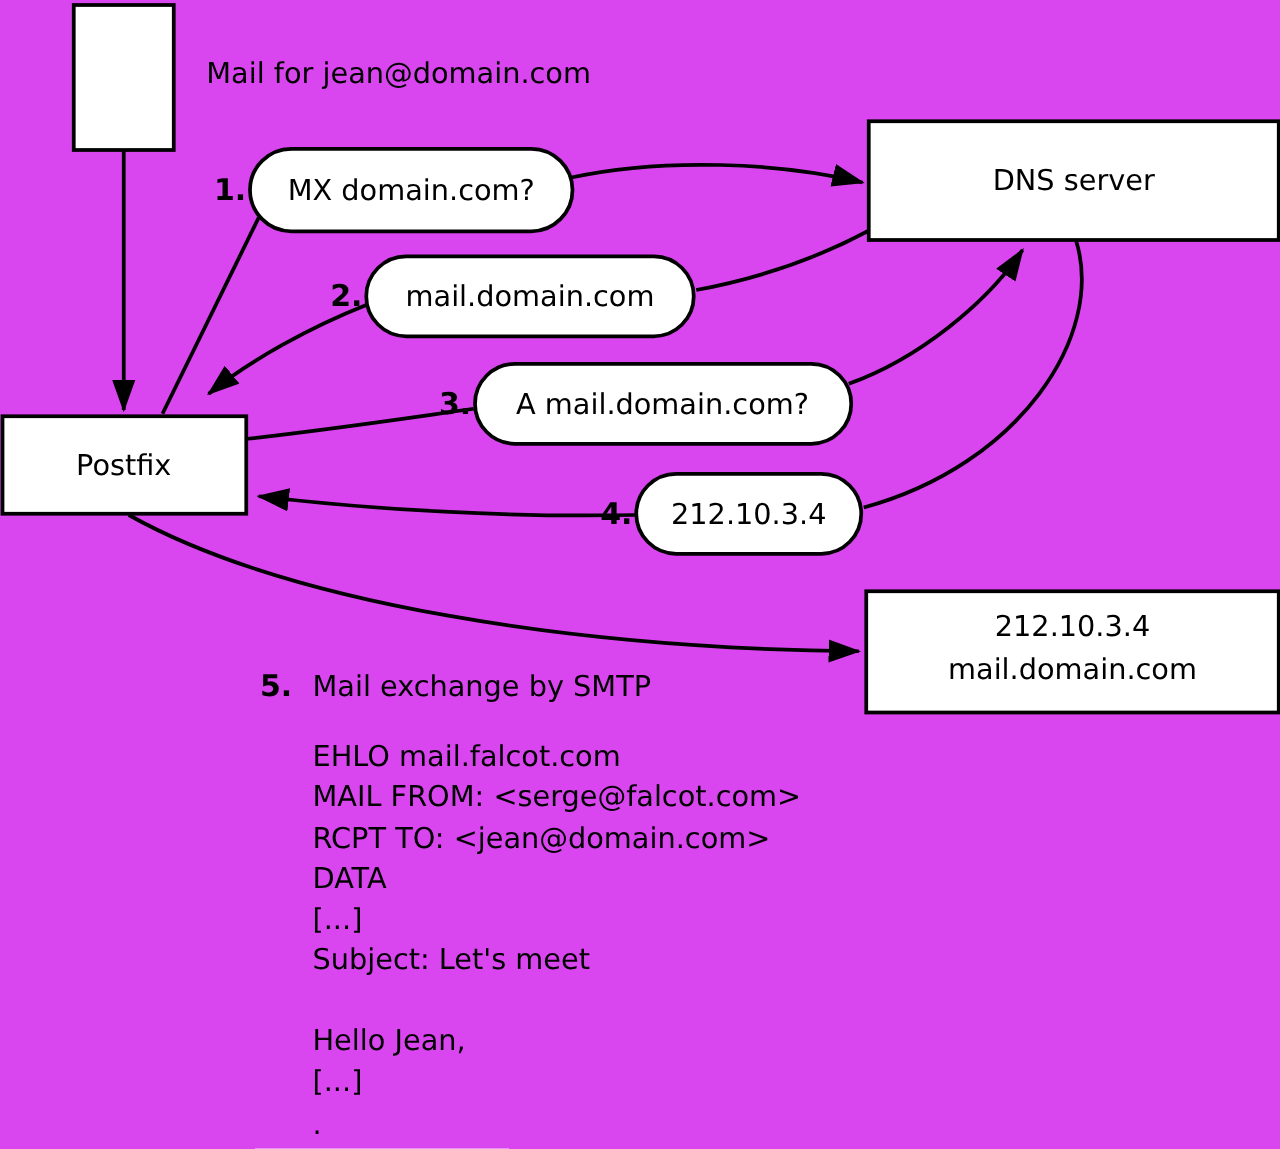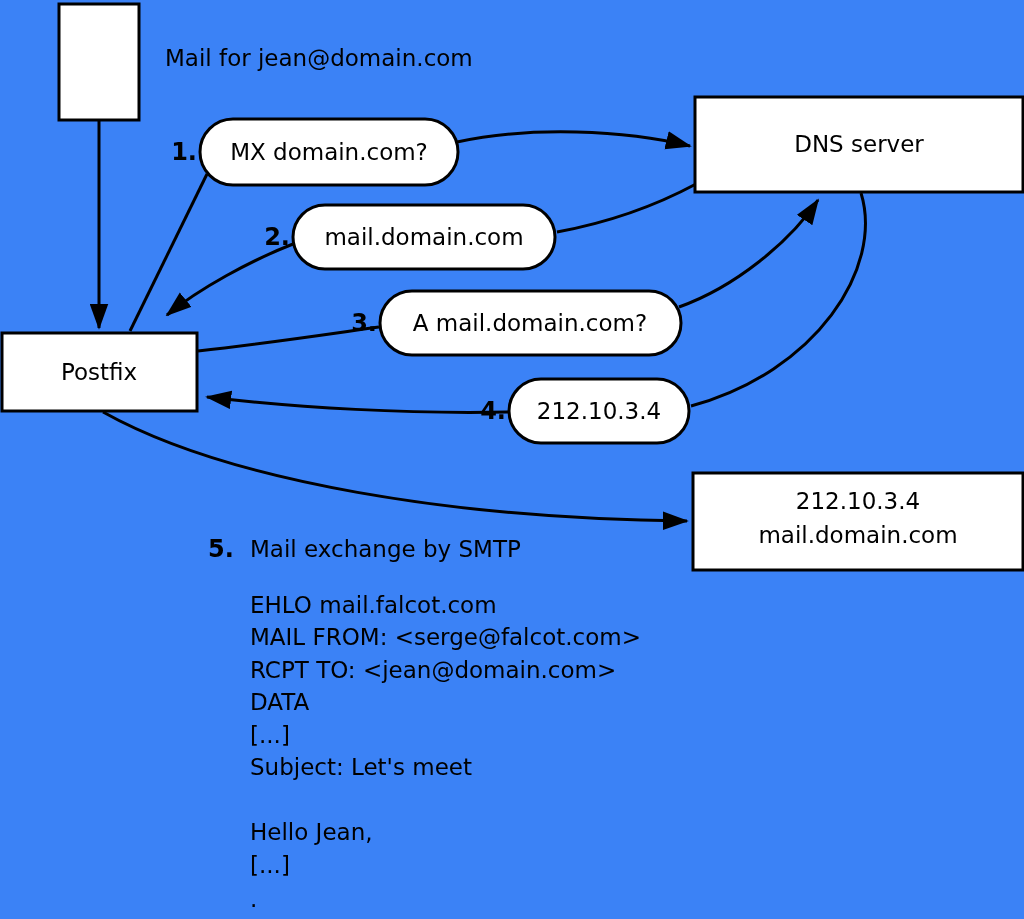--- a/index.html
+++ b/index.html
@@ -1,20 +1,20 @@
 <!DOCTYPE html>
 <html><head>
 <meta charset="utf-8">
 <style>
   html, body { margin: 0; padding: 0; background: #ffffff; }
   .stage {
     position: relative;
     width: 1024px;
     height: 919px;
-    background: #3b82f6;
+    background: #d946ef;
     overflow: hidden;
   }
   svg text {
     font-family: "DejaVu Sans", "Liberation Sans", sans-serif;
     font-size: 23px;
     fill: #000000;
   }
   svg text.num {
     font-weight: bold;
     font-size: 24px;

